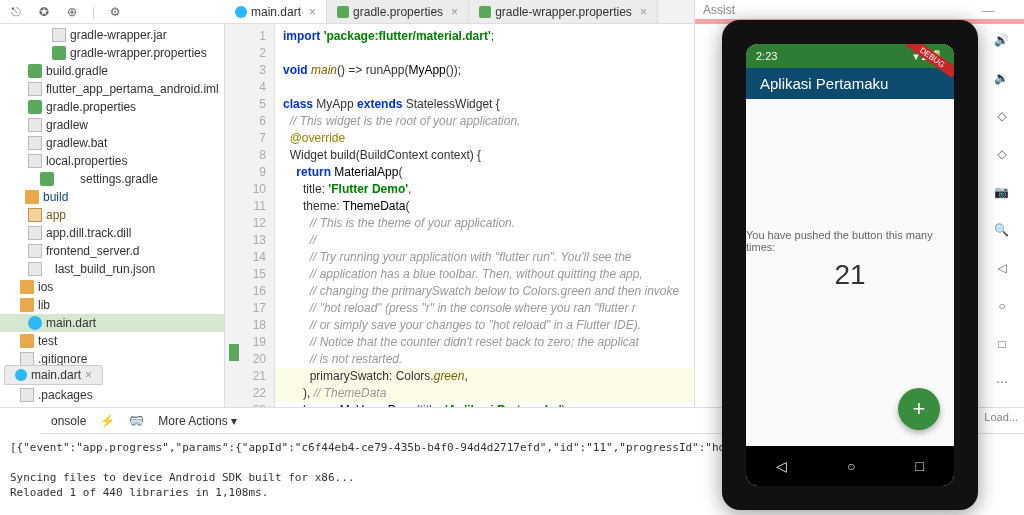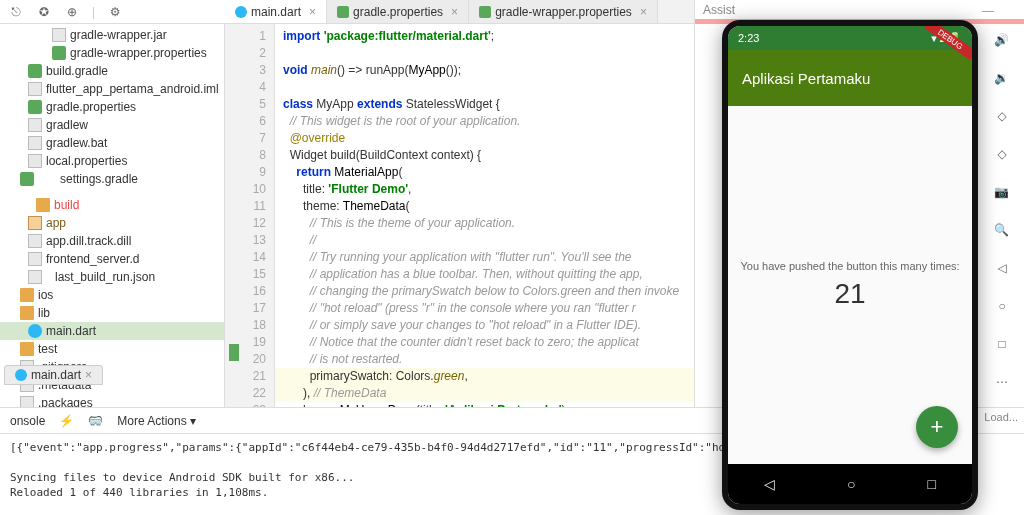--- a/index.html
+++ b/index.html
@@ -28,37 +28,37 @@
 .hl { background:#fdfde7; display:block; margin:0 -8px; padding:0 8px; }
 .kw { color:#0033cc; font-weight:bold; }
 .str { color:#008000; font-weight:bold; }
 .cmt { color:#999; font-style:italic;text-align:right; }
 .ann { color:#9a8200; }
 .cls { color:#000; }
 .fn { color:#7a6200; font-style:italic; }
 .rt-panel { position:absolute; right:0; top:0; width:330px; height:410px; background:#fff; border-left:1px solid #ddd; }
 .rt-header { height:24px; display:flex; align-items:center; padding:0 8px; border-bottom:5px solid #fca5a5; color:#888; }
 .rt-close { position:absolute; right:30px; top:4px; color:#999; }
-.emu { position:absolute; right:46px; top:20px; width:256px; height:490px; background:#111; border-radius:18px; padding:6px; z-index:50; box-shadow:0 4px 20px rgba(0,0,0,.4);margin-left:24px; }
+.emu { position:absolute; right:46px; top:20px; width:256px; height:490px; background:#111; border-radius:18px; padding:24px; z-index:50; box-shadow:0 4px 20px rgba(0,0,0,.4);margin-left:24px; }
 .emu-screen { background:#fafafa; width:100%; height:100%; border-radius:12px; overflow:hidden; position:relative; }
 .emu-status { height:24px; background:#2e7d32; color:#fff; display:flex; align-items:center; justify-content:space-between; padding:0 10px; font-size:11px; }
 .emu-status .icons { display:flex; gap:4px; }
-.emu-appbar { height:56px; background:#4d7c0f; color:#fff; display:flex; align-items:center; padding:0 14px; font-size:15px; font-weight:500; }
+.emu-appbar { height:31px; background:#0c4a6e; color:#fff; display:flex; align-items:center; padding:0 14px; font-size:15px; font-weight:500; }
 .emu-body { height:calc(100% - 120px); display:flex; flex-direction:column; align-items:center; justify-content:center; background:#fafafa; }
 .emu-body .msg { color:#666; font-size:11px; margin-bottom:6px; }
 .emu-body .count { font-size:28px; color:#333; }
 .emu-fab { position:absolute; right:14px; bottom:56px; width:42px; height:42px; background:#388e3c; border-radius:50%; display:flex; align-items:center; justify-content:center; color:#fff; font-size:22px; box-shadow:0 3px 6px rgba(0,0,0,.3); }
 .emu-nav { position:absolute; bottom:0; left:0; right:0; height:40px; background:#000; display:flex; align-items:center; justify-content:space-around; color:#fff; }
 .emu-nav span { font-size:14px; opacity:.9; }
 .emu-debug { position:absolute; top:8px; right:-6px; transform:rotate(35deg); background:#c62828; color:#fff; font-size:8px; padding:1px 14px; }
 .emu-tools { position:absolute; right:6px; top:30px; width:32px; display:flex; flex-direction:column; gap:18px; align-items:center; z-index:40; }
 .emu-tools .t { width:20px; height:20px; color:#666; display:flex; align-items:center; justify-content:center; }
 .file-tab { position:absolute; bottom:130px; left:4px; padding:2px 10px; background:#ececec; border:1px solid #ccc; border-radius:3px 3px 0 0; display:flex; align-items:center; gap:4px; }
 .console { position:absolute; bottom:0; left:0; right:0; height:108px; background:#fff; border-top:1px solid #ddd; }
-.console-bar { height:26px; display:flex; align-items:center; gap:10px; padding:0 8px; border-bottom:1px solid #ddd; }
+.console-bar { height:26px; display:flex; align-items:center; gap:10px; padding:0 8px; border-bottom:1px solid #ddd;margin-left:41px; }
 .console-bar .cb { padding:2px; cursor:pointer; }
 .console-out { padding:6px 10px; font-family:Menlo,Consolas,monospace; font-size:11px; line-height:15px; color:#333; white-space:pre-wrap; }
 .load { position:absolute; right:6px; bottom:92px; color:#888; font-size:11px; }
 </style>
 </head>
 <body>
 
 <div class="top-bar" style="width:225px;">
   <span class="icon">⎋</span>
   <span class="icon">✪</span>
@@ -112,25 +112,25 @@
         <span>gradlew</span>
       </div>
       <div class="tree-item" style="padding-left: 28px;">
         <span class="ico ico-file"></span>
         <span>gradlew.bat</span>
       </div>
       <div class="tree-item" style="padding-left: 28px;">
         <span class="ico ico-file"></span>
         <span>local.properties</span>
       </div>
-      <div class="tree-item" style="padding-left: 20px; gap: 26px;">
+      <div class="tree-item" style="padding-left: 40px; gap: 26px;">
         <span class="ico ico-gradle"></span>
         <span>settings.gradle</span>
       </div>
-      <div class="tree-item" style="padding-left: 36px; color: #ef4444; margin-top: 8px;">
+      <div class="tree-item" style="padding-left: 25px; color: #0c4a6e;">
         <span class="ico ico-folder"></span>
         <span>build</span>
       </div>
       <div class="tree-item" style="padding-left: 28px; color: rgb(122, 92, 26);">
         <span class="ico ico-folder-o"></span>
         <span>app</span>
       </div>
       <div class="tree-item" style="padding-left: 28px;">
         <span class="ico ico-file"></span>
         <span>app.dill.track.dill</span>

